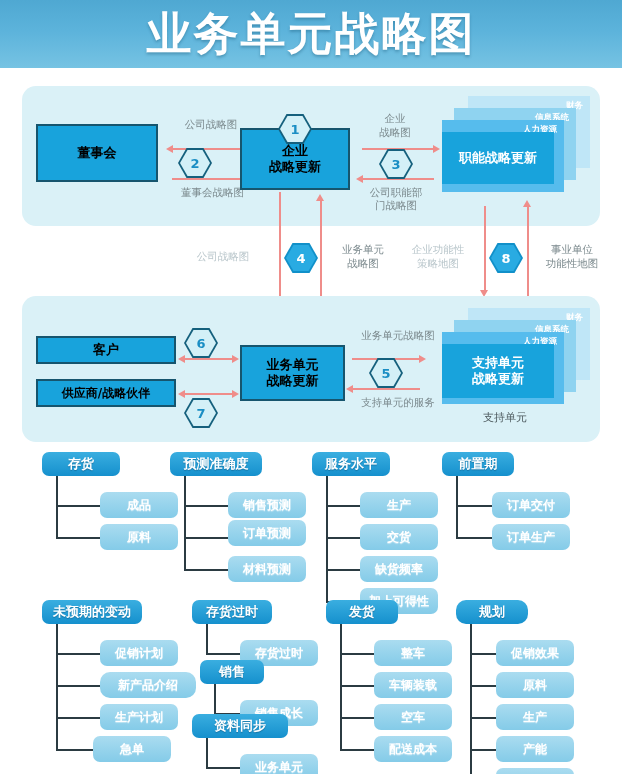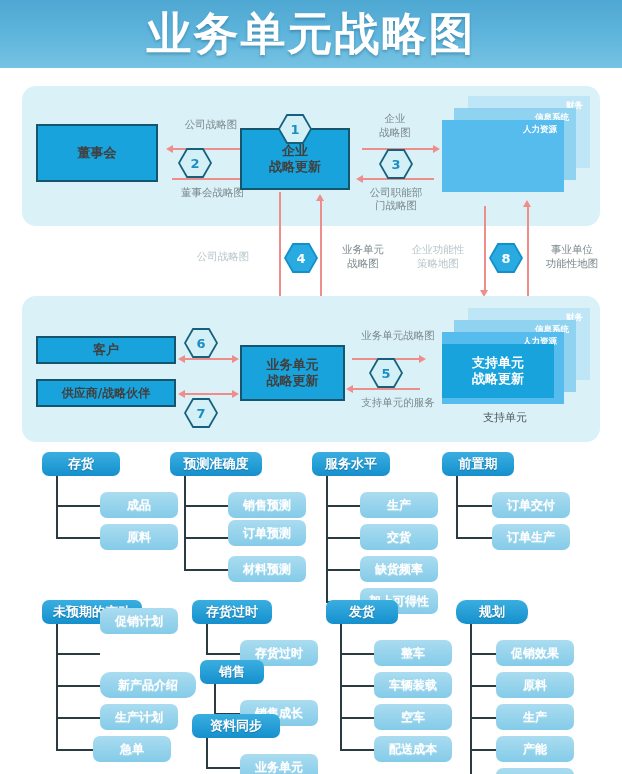--- a/index.html
+++ b/index.html
@@ -36,21 +36,21 @@
     border-radius:14px;
   }
   .panel-top{left:22px;top:86px;width:578px;height:140px;}
   .panel-bottom{left:22px;top:296px;width:578px;height:146px;}
 
   
   .fbox{
     position:absolute;
     background:#18a3dc;
     border:2px solid #16556e;
-    color:#404040;
+    color:#000000;
     font-weight:bold;
     display:flex;align-items:center;justify-content:center;
     text-align:center;
     line-height:1.25;
     font-size:13px;
     box-sizing:border-box;
   }
 
   
   .stack{position:absolute;}
@@ -197,20 +197,23 @@
   <div class="stack" style="left:440px;top:96px;width:160px;height:100px;">
     <div class="card c1" style="left:28px;top:0px;width:122px;height:72px;">
       <span>财务</span>
     </div>
     <div class="card c2" style="left:14px;top:12px;width:122px;height:72px;">
       <span>信息系统</span>
     </div>
     <div class="card c3" style="left:2px;top:24px;width:122px;height:72px;">
       <span>人力资源</span>
     </div>
+    <div class="card front" style="left:2px;top:36px;width:112px;height:52px;">
+      <span class="front-label">职能战略更新</span>
+    </div>
   </div>
 
   <div class="arrow v" style="left:279px;top:192px;height:146px;"></div>
   <div class="head down" style="left:275px;top:336px;"></div>
 
   <div class="arrow v" style="left:320px;top:200px;height:138px;"></div>
   <div class="head up" style="left:316px;top:194px;"></div>
 
   <div class="arrow v" style="left:484px;top:206px;height:86px;"></div>
   <div class="head down" style="left:480px;top:290px;"></div>
@@ -360,21 +363,21 @@
       </div>
       <div class="tline h" style="left: 456px; top: 537px; width: 36px;"></div>
       <div class="tnode child" style="left: 492px; top: 524px; width: 78px;">
         <span>订单生产</span>
       </div>
       <div class="tnode head-node" style="left: 42px; top: 600px; width: 100px;">
         <span>未预期的变动</span>
       </div>
       <div class="tline v" style="left: 56px; top: 624px; height: 125px;"></div>
       <div class="tline h" style="left: 56px; top: 653px; width: 44px;"></div>
-      <div class="tnode child" style="left: 100px; top: 608px; width: 78px;">
+      <div class="tnode child" style="left: 100px; top: 640px; width: 78px;">
         <span>促销计划</span>
       </div>
       <div class="tline h" style="left: 56px; top: 685px; width: 44px;"></div>
       <div class="tnode child" style="left: 100px; top: 672px; width: 96px; border-radius: 10px;">
         <span>新产品介绍</span>
       </div>
       <div class="tline h" style="left: 56px; top: 717px; width: 44px;"></div>
       <div class="tnode child" style="left: 100px; top: 704px; width: 78px;">
         <span>生产计划</span>
       </div>
@@ -391,21 +394,21 @@
         <span>存货过时</span>
       </div>
       <div class="tnode head-node" style="left: 200px; top: 660px; width: 64px;">
         <span>销售</span>
       </div>
       <div class="tline v" style="left: 214px; top: 684px; height: 29px;"></div>
       <div class="tline h" style="left: 214px; top: 713px; width: 26px;"></div>
       <div class="tnode child" style="left: 240px; top: 700px; width: 78px;">
         <span>销售成长</span>
       </div>
-      <div class="tnode head-node" style="left: 192px; top: 714px; width: 88px;">
+      <div class="tnode head-node" style="left: 192px; top: 714px; width: 96px;">
         <span>资料同步</span>
       </div>
       <div class="tline v" style="left: 206px; top: 738px; height: 29px;"></div>
       <div class="tline h" style="left: 206px; top: 767px; width: 34px;"></div>
       <div class="tnode child" style="left: 240px; top: 754px; width: 78px;">
         <span>业务单元</span>
       </div>
       <div class="tnode head-node" style="left: 326px; top: 600px; width: 72px;">
         <span>发货</span>
       </div>

